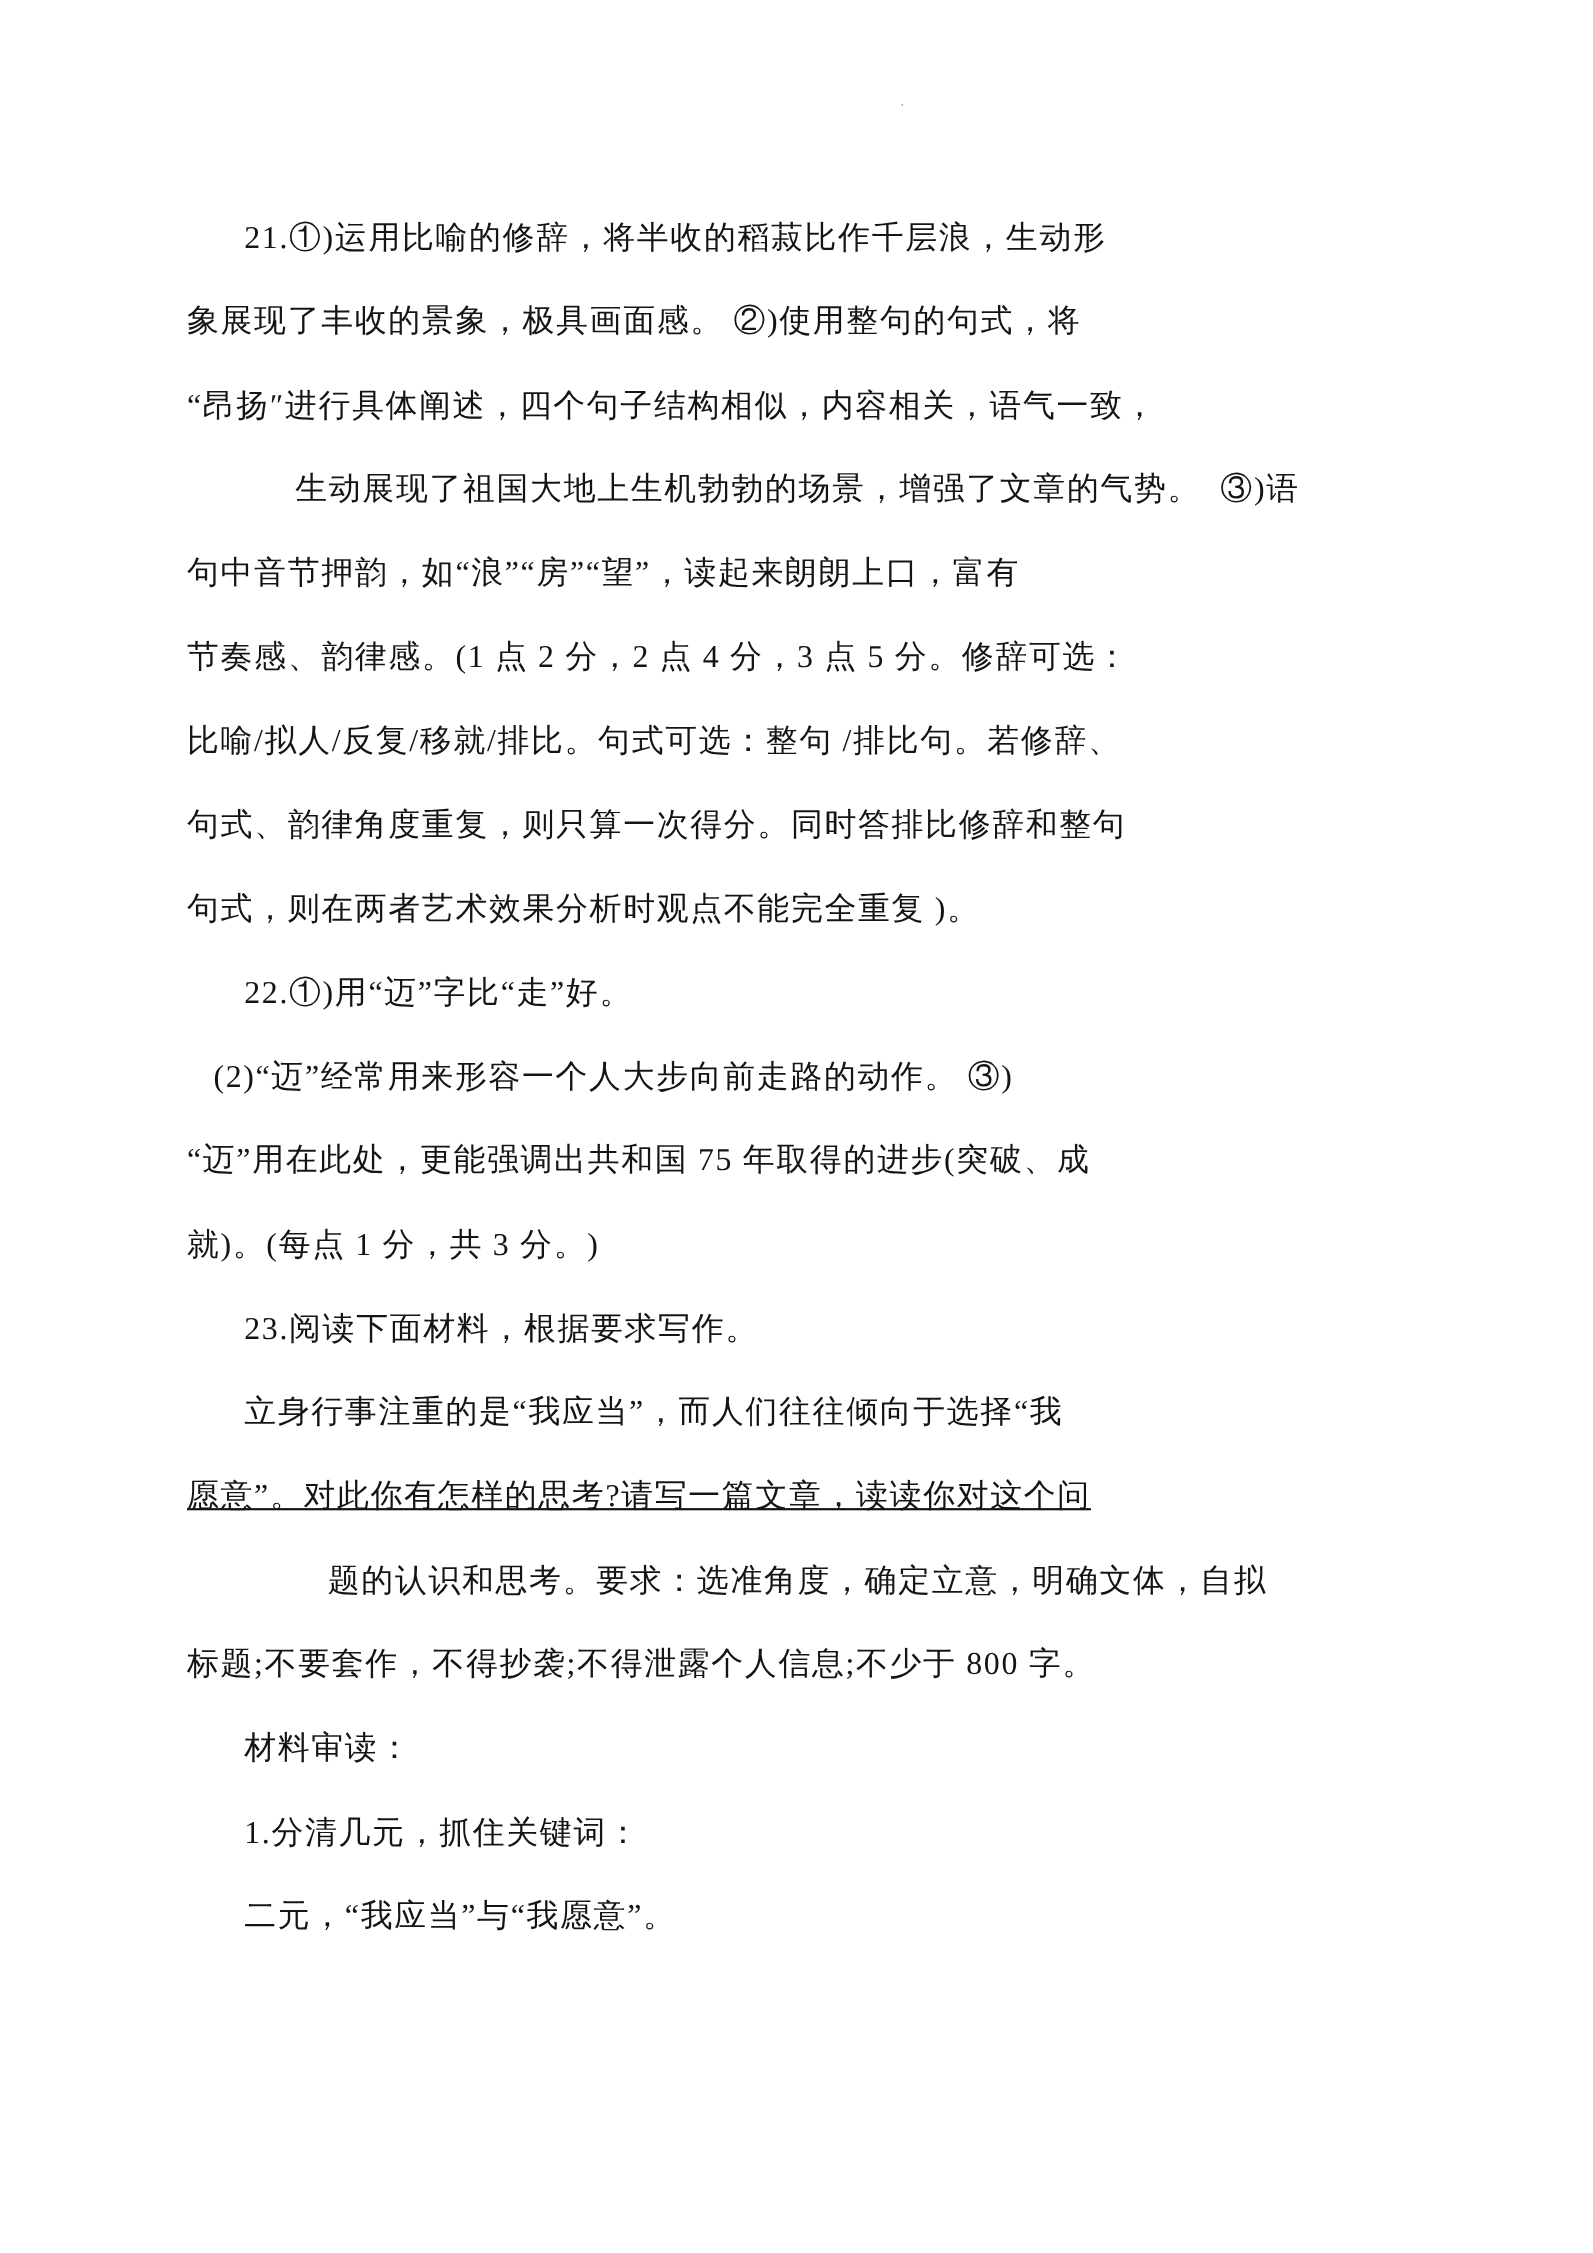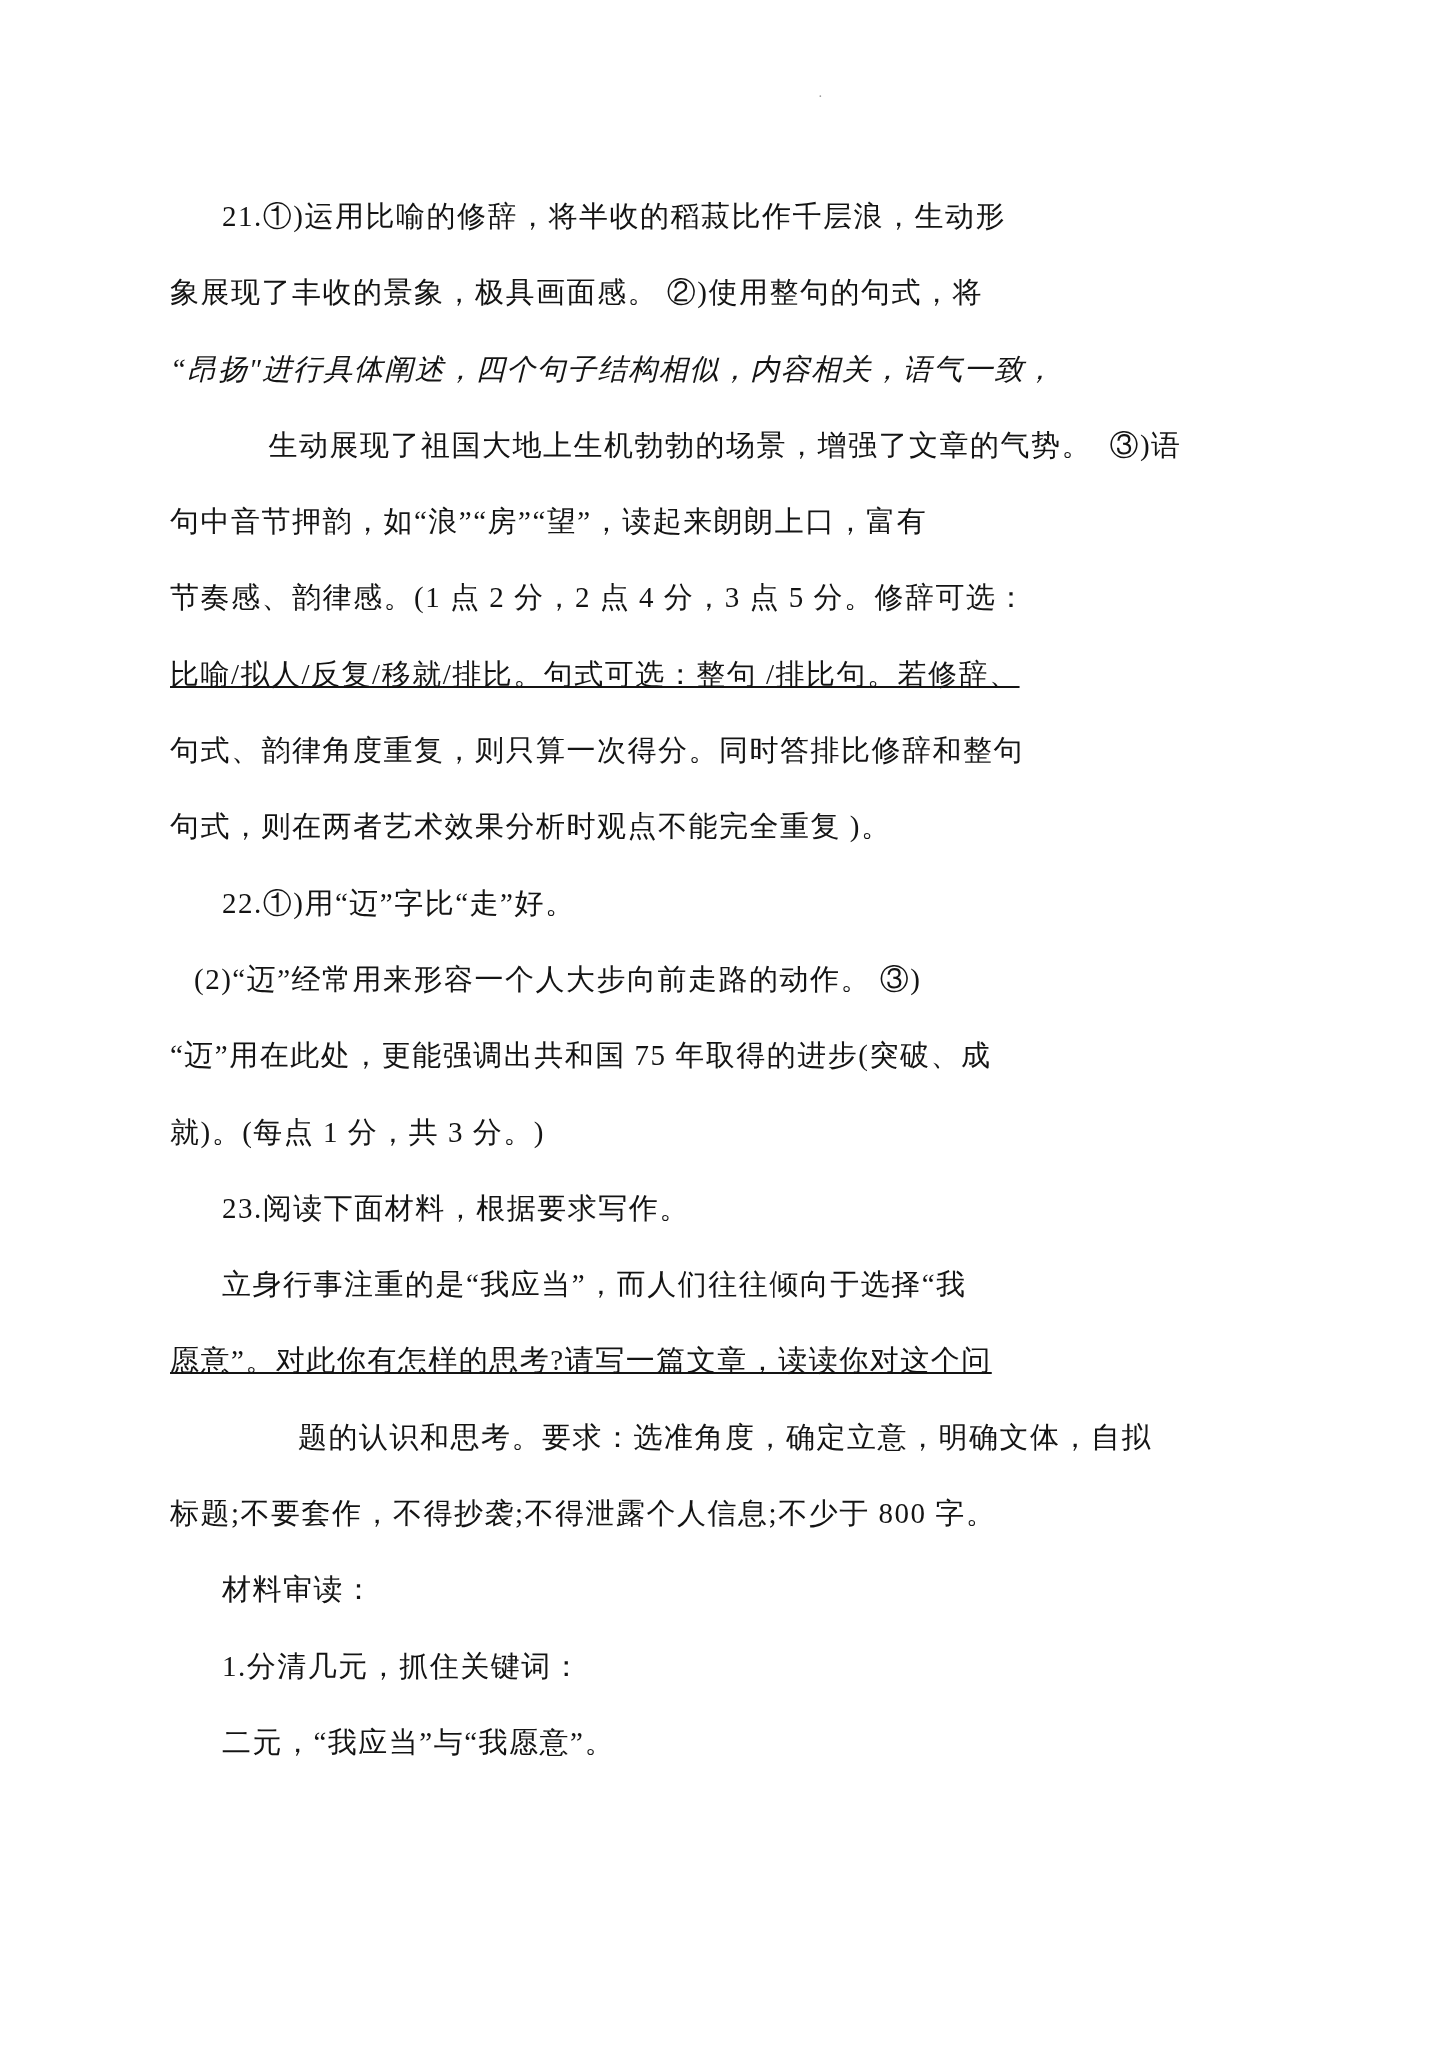--- a/index.html
+++ b/index.html
@@ -43,25 +43,25 @@
   }
 </style>
 </head>
 <body>
 
 <div class="page">
   <span class="stray-mark">·</span>
   <div class="doc-body">
       <div class="line" style="padding-left: 52px;">21.①)运用比喻的修辞，将半收的稻菽比作千层浪，生动形</div>
       <div class="line" style="padding-left: 0px;">象展现了丰收的景象，极具画面感。 ②)使用整句的句式，将</div>
-      <div class="line" style="padding-left: 0px; font-style: italic;">“昂扬″进行具体阐述，四个句子结构相似，内容相关，语气一致，</div>
+      <div class="line" style="padding-left: 0px;">“昂扬″进行具体阐述，四个句子结构相似，内容相关，语气一致，</div>
       <div class="line" style="padding-left: 0px; text-align: center;">生动展现了祖国大地上生机勃勃的场景，增强了文章的气势。  ③)语</div>
       <div class="line" style="padding-left: 0px;">句中音节押韵，如“浪”“房”“望”，读起来朗朗上口，富有</div>
       <div class="line" style="padding-left: 0px;">节奏感、韵律感。(1 点 2 分，2 点 4 分，3 点 5 分。修辞可选：</div>
-      <div class="line" style="padding-left: 0px; text-decoration: underline;">比喻/拟人/反复/移就/排比。句式可选：整句 /排比句。若修辞、</div>
+      <div class="line" style="padding-left: 0px;">比喻/拟人/反复/移就/排比。句式可选：整句 /排比句。若修辞、</div>
       <div class="line" style="padding-left: 0px;">句式、韵律角度重复，则只算一次得分。同时答排比修辞和整句</div>
       <div class="line" style="padding-left: 0px;">句式，则在两者艺术效果分析时观点不能完全重复 )。</div>
       <div class="line" style="padding-left: 52px;">22.①)用“迈”字比“走”好。</div>
       <div class="line" style="padding-left: 24px;">(2)“迈”经常用来形容一个人大步向前走路的动作。 ③)</div>
       <div class="line" style="padding-left: 0px;">“迈”用在此处，更能强调出共和国 75 年取得的进步(突破、成</div>
       <div class="line" style="padding-left: 0px;">就)。(每点 1 分，共 3 分。)</div>
       <div class="line" style="padding-left: 52px;">23.阅读下面材料，根据要求写作。</div>
       <div class="line" style="padding-left: 52px;">立身行事注重的是“我应当”，而人们往往倾向于选择“我</div>
       <div class="line" style="padding-left: 0px; text-decoration: underline;">愿意”。对此你有怎样的思考?请写一篇文章，读读你对这个问</div>
       <div class="line" style="padding-left: 0px; text-align: center;">题的认识和思考。要求：选准角度，确定立意，明确文体，自拟</div>

